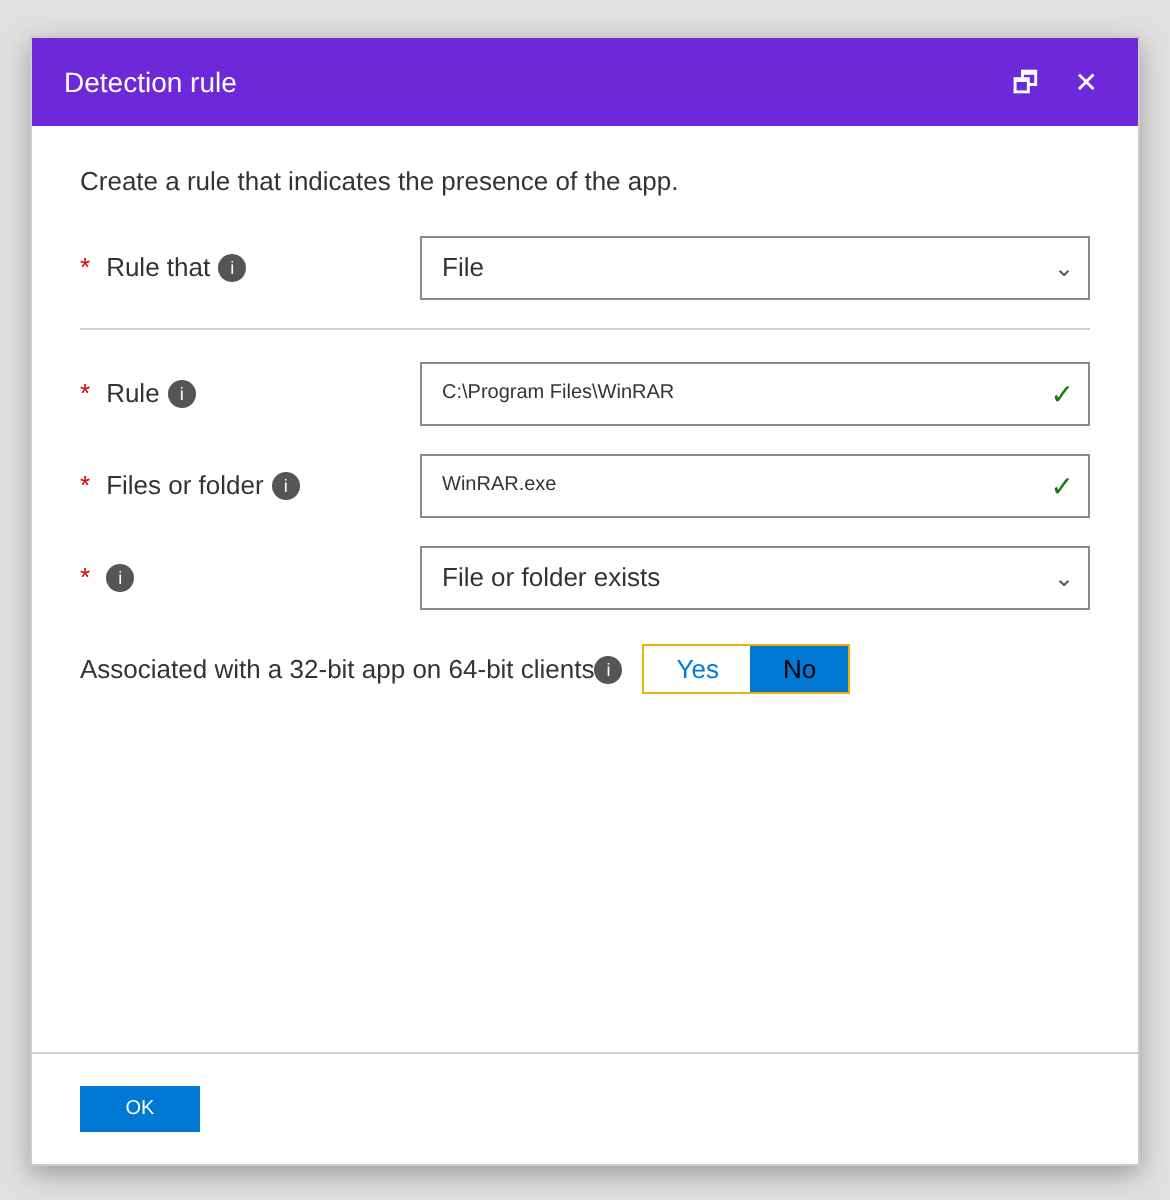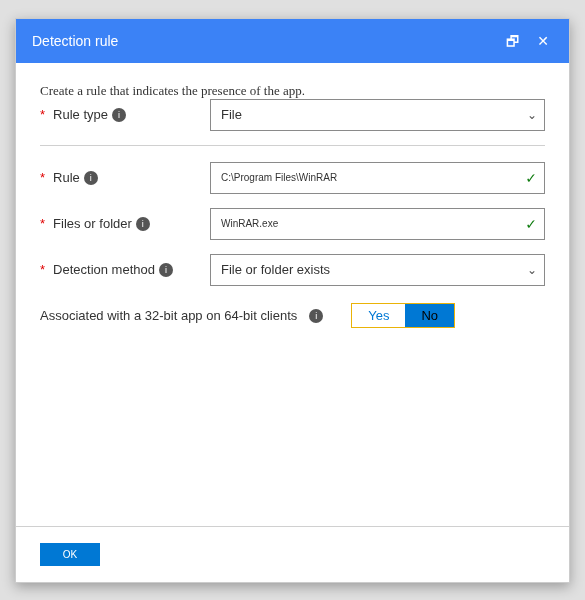--- a/index.html
+++ b/index.html
@@ -23,21 +23,21 @@
       width: 555px;
       height: 565px;
       background: #ffffff;
       border: 1px solid #cccccc;
       display: flex;
       flex-direction: column;
       box-shadow: 0 4px 12px rgba(0,0,0,0.3);
     }
 
     .title-bar {
-      background: #3b82f6;
+      background: #6d28d9;
       color: #ffffff;
       padding: 10px 16px;
       display: flex;
       justify-content: space-between;
       align-items: center;
       flex-shrink: 0;
       height: 44px;
     }
 
     .title-bar-title {
@@ -63,21 +63,21 @@
 
     .content {
       flex: 1;
       padding: 20px 24px 16px 24px;
       overflow-y: auto;
     }
 
     .subtitle {
       font-size: 13px;
       color: #333333;
-      font-family: Liberation Serif, serif;
+      margin-bottom: 20px;
     }
 
     .divider {
       border: none;
       border-top: 1px solid #d0d0d0;
       margin: 0 0 16px 0;
     }
 
     .form-row {
       display: flex;
@@ -208,23 +208,23 @@
       font-size: 10px;
       cursor: pointer;
       min-width: 60px;
     }
 
     .associated-label {
       font-size: 13px;
       color: #333333;
       display: flex;
       align-items: center;
-      gap: 12px;
-      flex-shrink: 0;
-      margin-right: 28px;
+      gap: 0;
+      flex-shrink: 0;
+      margin-right: 10px;
     }
   </style>
 </head>
 <body>
 
 <div class="dialog">
 
   <div class="title-bar">
     <span class="title-bar-title">Detection rule</span>
     <div class="title-bar-controls">
@@ -232,21 +232,21 @@
       <button class="title-bar-btn">✕</button>
     </div>
   </div>
 
   <div class="content">
     <p class="subtitle">Create a rule that indicates the presence of the app.</p>
 
     <div class="form-row">
       <div class="form-label">
         <span class="required-star">*</span>
-        <span>Rule type</span>
+        <span>Rule that</span>
         <span class="info-icon">i</span>
       </div>
       <div class="form-control-wrapper">
         <div class="select-wrapper">
           <select class="select-control">
             <option>File</option>
             <option>Registry</option>
             <option>MSI product code</option>
             <option>Script</option>
           </select>
@@ -281,21 +281,20 @@
         <div class="input-wrapper">
           <input class="input-control" type="text" value="WinRAR.exe" style="">
           <span class="input-check">✓</span>
         </div>
       </div>
     </div>
 
     <div class="form-row">
       <div class="form-label">
         <span class="required-star">*</span>
-        <span>Detection method</span>
         <span class="info-icon">i</span>
       </div>
       <div class="form-control-wrapper">
         <div class="select-wrapper">
           <select class="select-control">
             <option>File or folder exists</option>
             <option>Date modified</option>
             <option>Date created</option>
             <option>Version</option>
             <option>Size in MB</option>

